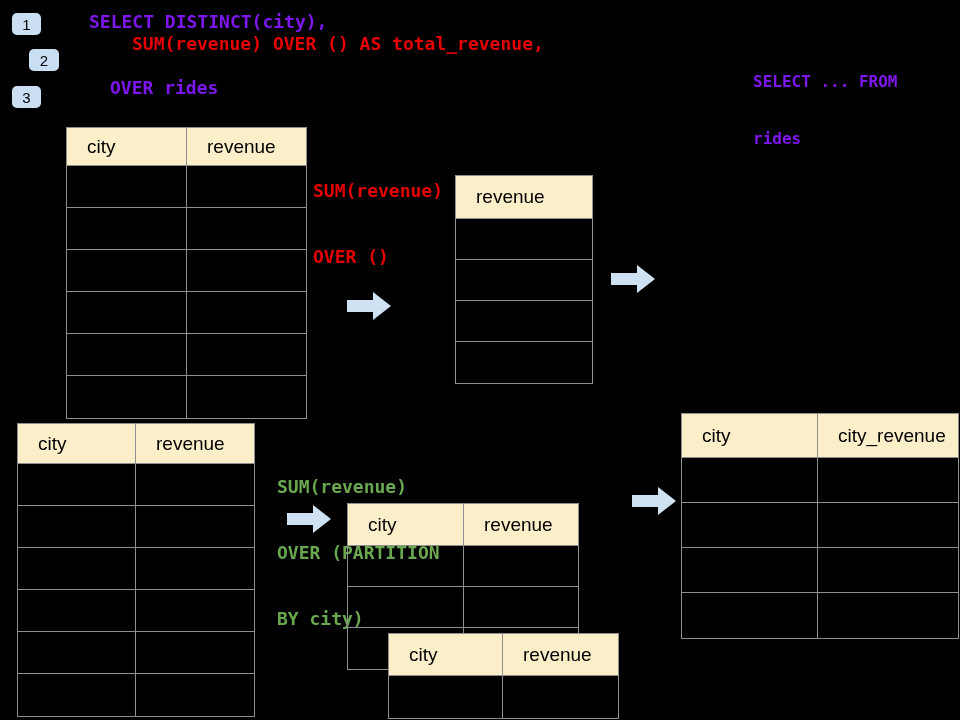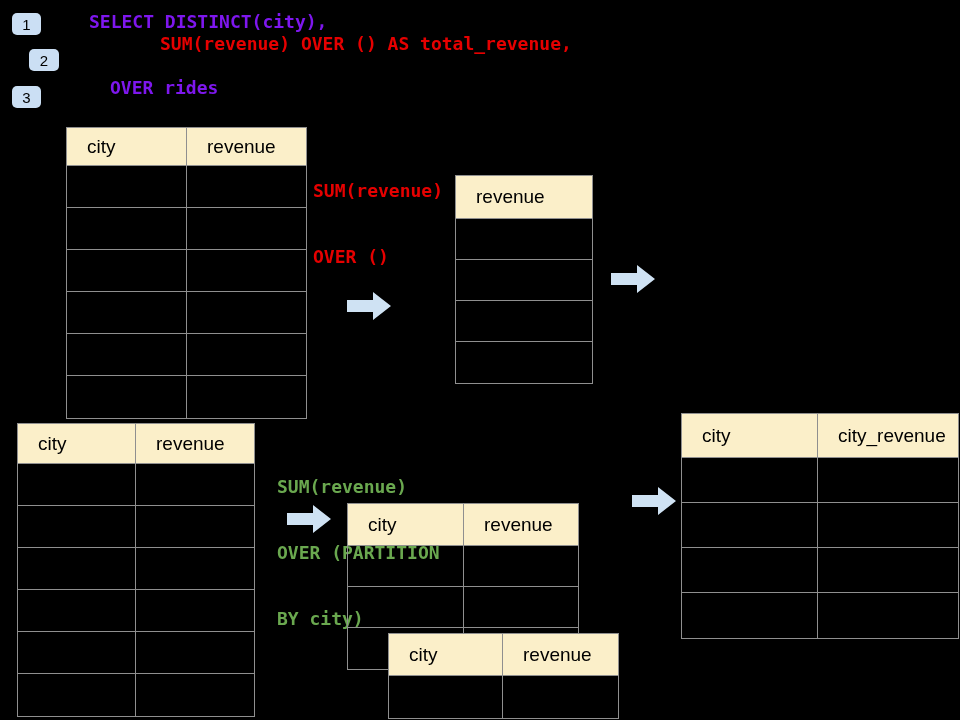--- a/index.html
+++ b/index.html
@@ -25,21 +25,21 @@
   #badge-2{left:29px;top:49px;width:30px;height:22px;}
   #badge-3{left:12px;top:86px;width:29px;height:22px;}
 
   
   .code-line{position:absolute;font-family:"DejaVu Sans Mono","Liberation Mono",monospace;
              font-weight:700;font-size:18px;line-height:22px;white-space:pre;}
   .c-purple{color:var(--purple);}
   .c-red{color:var(--red);}
   .c-green{color:var(--green);}
   #code-1{left:89px;top:11px;}
-  #code-2{left:132px;top:33px;margin-left:28px;}
+  #code-2{left:132px;top:33px;}
   #code-3{left:132px;top:55px;}
   #code-4{left:110px;top:77px;}
   #code-5{left:112px;top:99px;}
 
   #side-note{position:absolute;left:753px;top:34px;
              font-family:"DejaVu Sans Mono","Liberation Mono",monospace;
              font-weight:700;font-size:16px;line-height:19px;white-space:pre;}
 
   .annotation{position:absolute;font-family:"DejaVu Sans Mono","Liberation Mono",monospace;
               font-weight:700;font-size:18px;line-height:22px;white-space:pre;}
@@ -75,20 +75,24 @@
 <div class="canvas">
 
   <div class="badge" id="badge-1">1</div>
   <div class="badge" id="badge-2">2</div>
   <div class="badge" id="badge-3">3</div>
 
   <div class="code-line c-purple" id="code-1">SELECT DISTINCT(city),</div>
   <div class="code-line c-red" id="code-2">SUM(revenue) OVER () AS total_revenue,</div>
   <div class="code-line c-purple" id="code-4">OVER rides</div>
 
+  <div class="c-purple" id="side-note">
+    <div>SELECT ... FROM</div>
+    <div>rides</div>
+  </div>
 
   <div class="annotation c-red" id="annotation-total">
     <div>SUM(revenue)</div>
     <div>OVER ()</div>
   </div>
 
   <div class="annotation c-green" id="annotation-partition">
     <div>SUM(revenue)</div>
     <div>OVER (PARTITION</div>
     <div>BY city)</div>

